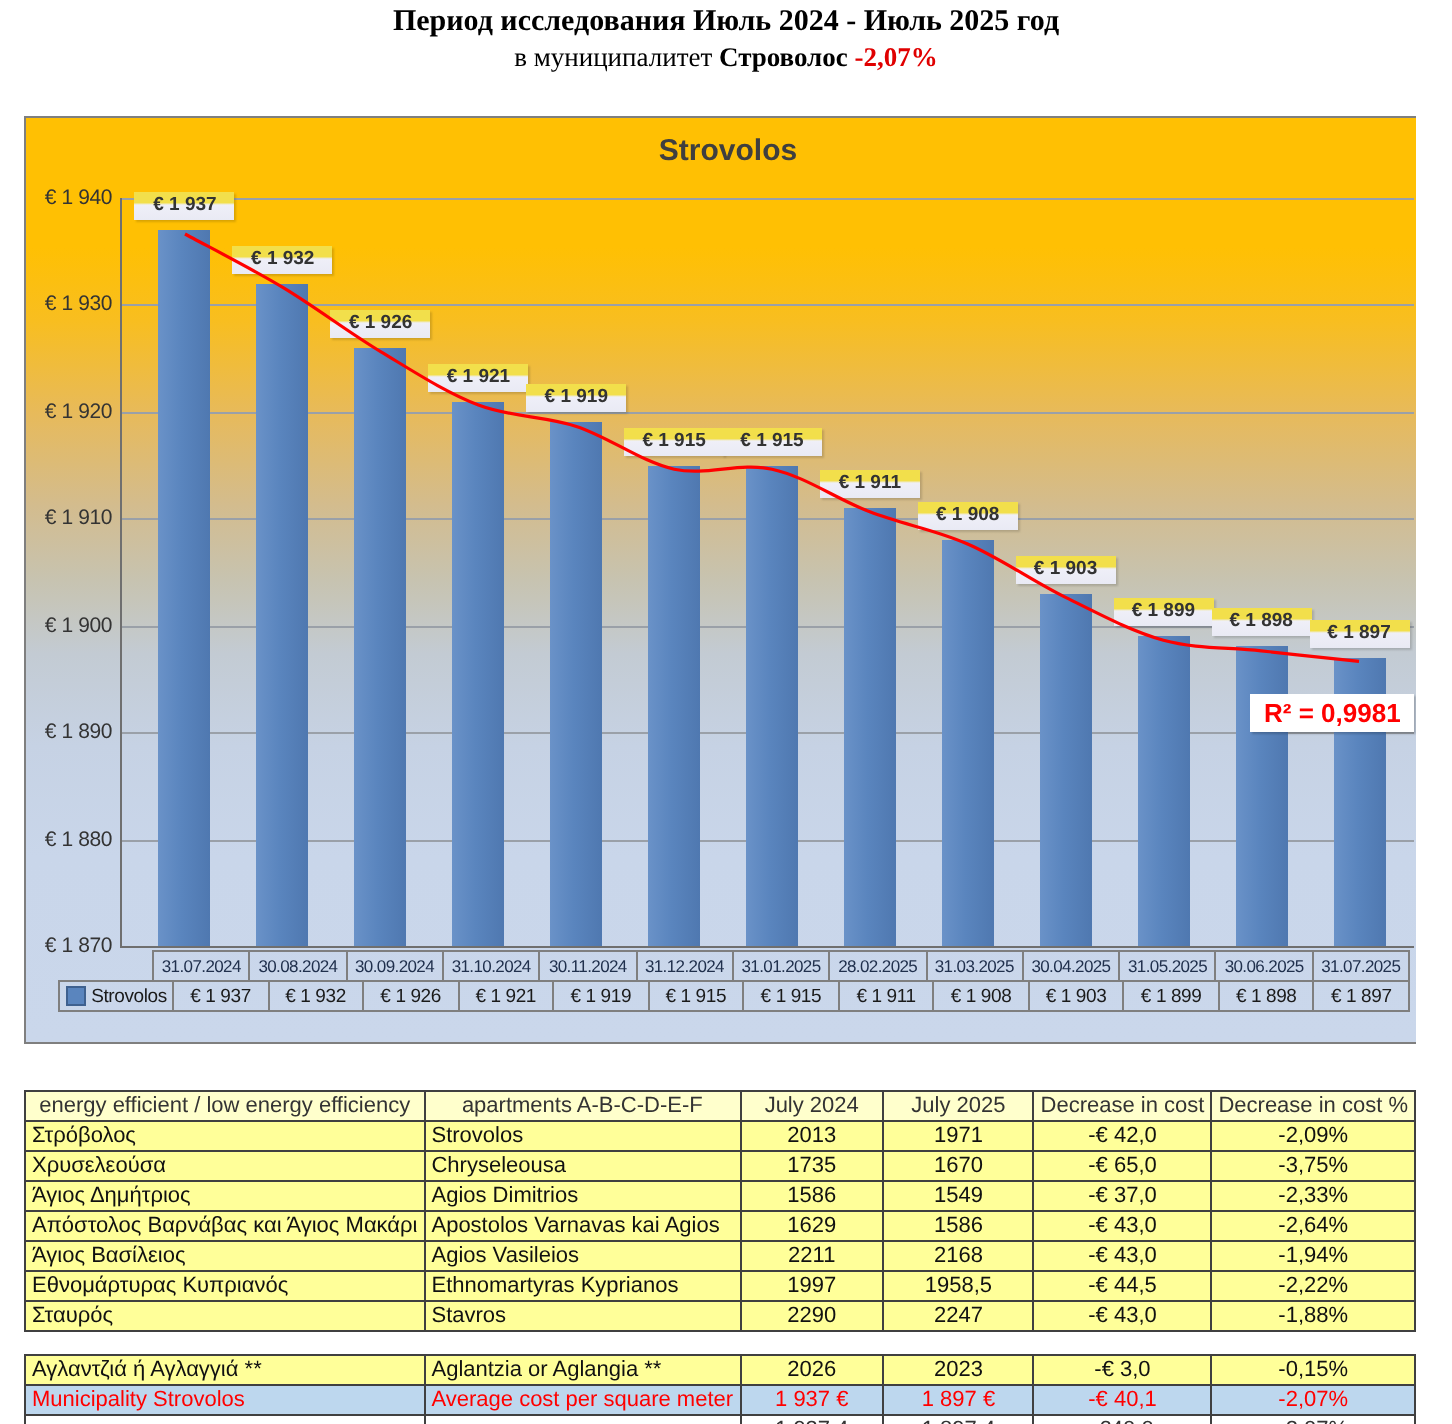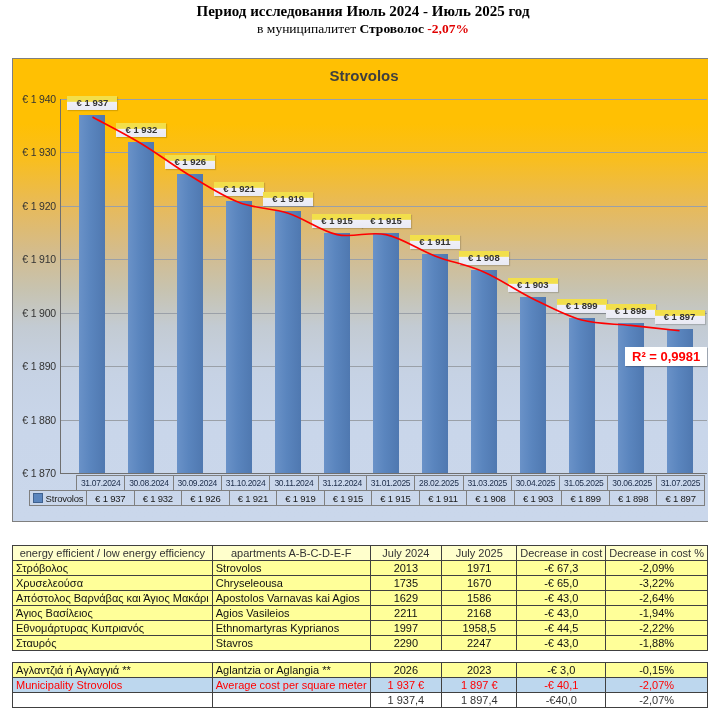--- a/index.html
+++ b/index.html
@@ -174,30 +174,38 @@
           <td>July 2024</td>
           <td>July 2025</td>
           <td>Decrease in cost</td>
           <td>Decrease in cost  %</td>
         </tr>
         <tr class="data">
           <td>Στρόβολος</td>
           <td>Strovolos</td>
           <td class="num">2013</td>
           <td class="num">1971</td>
-          <td class="num">-€ 67,3</td>
+          <td class="num">-€ 42,0</td>
           <td class="num">-2,09%</td>
         </tr>
         <tr class="data">
           <td>Χρυσελεούσα</td>
           <td>Chryseleousa</td>
           <td class="num">1735</td>
           <td class="num">1670</td>
           <td class="num">-€ 65,0</td>
-          <td class="num">-3,22%</td>
+          <td class="num">-3,75%</td>
+        </tr>
+        <tr class="data">
+          <td>Άγιος Δημήτριος</td>
+          <td>Agios Dimitrios</td>
+          <td class="num">1586</td>
+          <td class="num">1549</td>
+          <td class="num">-€ 37,0</td>
+          <td class="num">-2,33%</td>
         </tr>
         <tr class="data">
           <td>Απόστολος Βαρνάβας και Άγιος Μακάρι</td>
           <td>Apostolos Varnavas kai Agios</td>
           <td class="num">1629</td>
           <td class="num">1586</td>
           <td class="num">-€ 43,0</td>
           <td class="num">-2,64%</td>
         </tr>
         <tr class="data">

